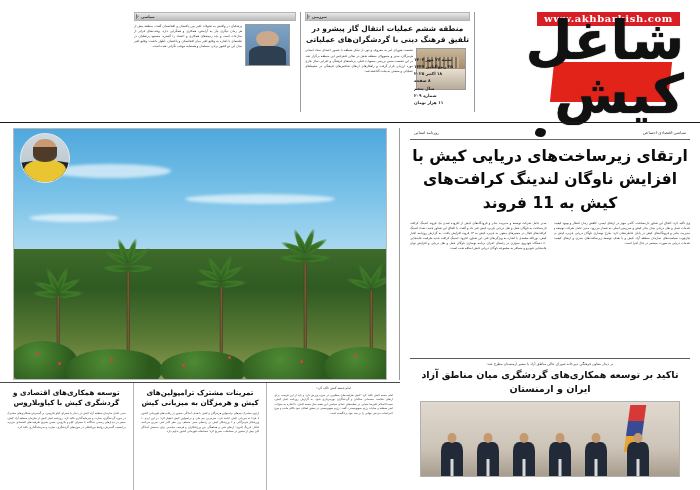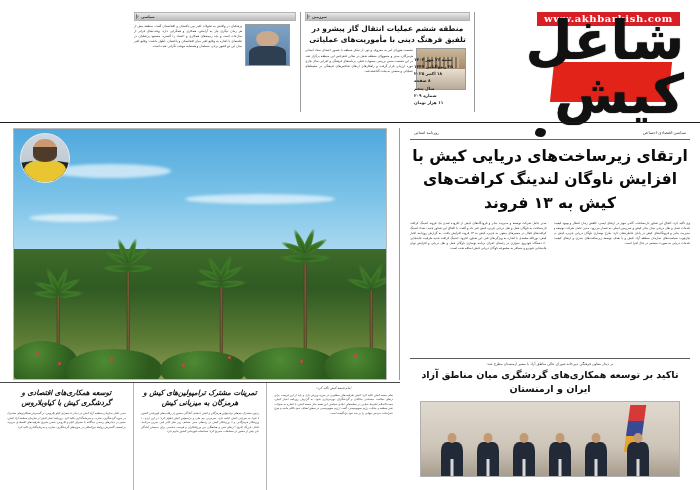--- a/index.html
+++ b/index.html
@@ -428,21 +428,20 @@
     position: absolute;
     left: 0;
     top: 382px;
     width: 400px;
     height: 108px;
   }
   #bl-cols {
     display: flex;
     flex-direction: row-reverse;
     height: 100%;
-    font-style: italic;
   }
   .bl-col {
     flex: 1;
     padding: 3px 7px 0 7px;
     box-sizing: border-box;
     position: relative;
   }
   .bl-col + .bl-col { border-left: 0.5px solid #b5b5b5; }
   .bl-kicker {
     font-size: 3.2px;
@@ -474,21 +473,21 @@
 <div id="page">
 
   <div id="top-strip">
 
     <div class="top-col" style="right:230px; width:165px;">
       <div class="cat-bar">
         <span class="pipe"></span>
         <span class="tag">سرزمین</span>
         <span class="arrow">۴</span>
       </div>
-      <div class="top-headline">منطقه ششم عملیات انتقال گاز پیشرو در تلفیق فرهنگ دینی با مأموریت‌های عملیاتی</div>
+      <div class="top-headline">منطقه ششم عملیات انتقال گاز پیشرو در تلفیق فرهنگ دینی با گردشگران‌های عملیاتی</div>
       <div class="top-flow">
         <div class="tiny-body" style="width:108px; height:42px;">نشست شورای امر به معروف و نهی از منکر منطقه با حضور اعضای ستاد استانی هرمزگان، مدیر و مسوولان منطقه شش در سالن کنفرانس این منطقه برگزار شد. در این نشست ضمن بررسی مصوبات قبلی، برنامه‌های فرهنگی و اجرایی سال جاری مورد ارزیابی قرار گرفت و راهکارهای ارتقای شاخص‌های فرهنگی در محیط‌های عملیاتی و صنعتی به بحث گذاشته شد.</div>
         <div class="thumb photo-hall" style="width:48px;height:40px;"></div>
       </div>
     </div>
 
     <div class="top-col" style="right:404px; width:162px; top:12px; left:auto;">
       <div class="cat-bar">
         <span class="pipe"></span>
         <span class="tag">سیاسی</span>
@@ -600,21 +599,21 @@
   </div>
 
   <div id="right-col">
     <div id="paper-subtitle">
       <span>روزنامه استانی</span>
       <span class="blob"></span>
       <span>سیاسی-اقتصادی-اجتماعی</span>
     </div>
     <div class="rule-h" style="background:#6a6a6a;"></div>
 
-    <div id="main-headline">ارتقای زیرساخت‌های دریایی کیش با افزایش ناوگان لندینگ کرافت‌های کیش به ۱۳ فروند</div>
+    <div id="main-headline">ارتقای زیرساخت‌های دریایی کیش با افزایش ناوگان لندینگ کرافت‌های کیش به 11 فروند</div>
 
     <div id="right-body">
       <div class="bcol tiny-body">مدیر عامل شرکت توسعه و مدیریت بنادر و فرودگاه‌های کیش از افزوده شدن یک فروند لندینگ کرافت تازه‌ساخت به ناوگان حمل و نقل دریایی جزیره کیش خبر داد و گفت: با الحاق این شناور جدید، تعداد لندینگ کرافت‌های فعال در مسیرهای منتهی به جزیره کیش به ۱۳ فروند افزایش یافت. به گزارش روزنامه اخبار کیش، نورالله محمدی با اشاره به ویژگی‌های فنی این شناور، افزود: لندینگ کرافت جدید ظرفیت جابه‌جایی ۶۰ دستگاه خودروی سواری در راستای اجرای برنامه نوسازی ناوگان حمل و نقل دریایی و افزایش توان جابه‌جایی خودرو و مسافر به مجموعه ناوگان دریایی کیش اضافه شده است.</div>
       <div class="bcol tiny-body">وی تأکید کرد: الحاق این شناور تازه‌ساخت، گامی موثر در ارتقای ایمنی، کاهش زمان انتظار و بهبود کیفیت خدمات حمل و نقل دریایی میان بنادر کیش و سرزمین اصلی به شمار می‌رود. مدیر عامل شرکت توسعه و مدیریت بنادر و فرودگاه‌های کیش در پایان خاطرنشان کرد: طرح نوسازی ناوگان دریایی جزیره کیش در چارچوب سیاست‌های سازمان منطقه آزاد کیش و با هدف توسعه زیرساخت‌های بندری و ارتقای کیفیت خدمات دریایی به صورت مستمر در حال اجرا است.</div>
     </div>
   </div>
 
   <div id="lower-right">
     <div class="rule-h" style="background:#5a5a5a; margin-bottom:3px;"></div>
     <div id="lr-kicker">در دیدار معاون فرهنگی دبیرخانه شورای عالی مناطق آزاد با سفیر ارمنستان مطرح شد:</div>

